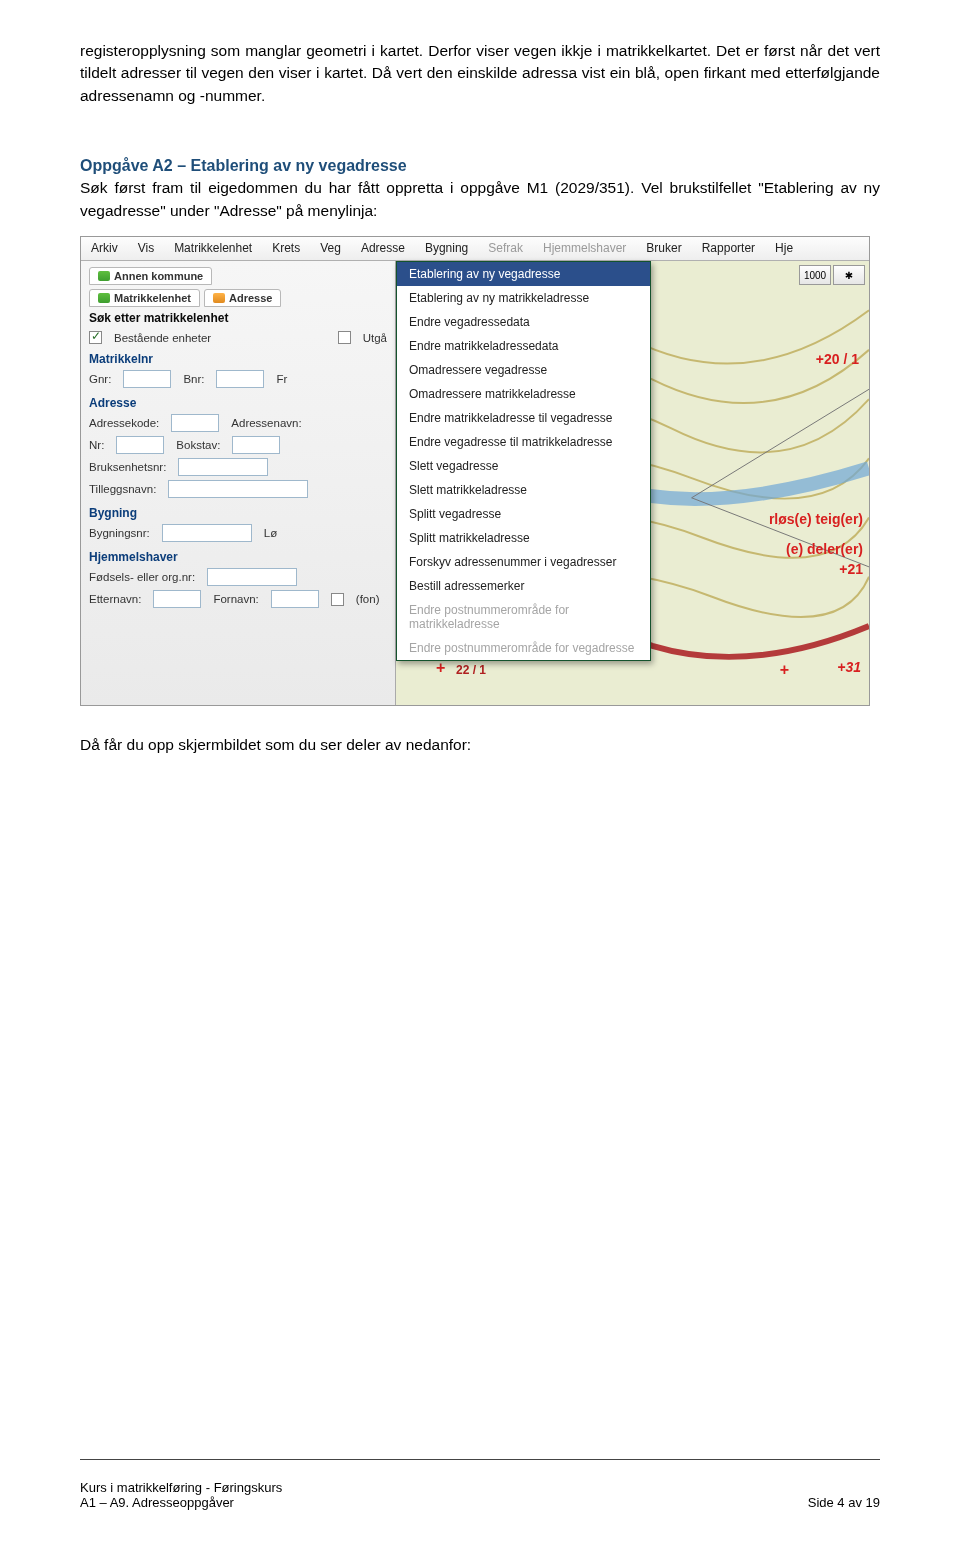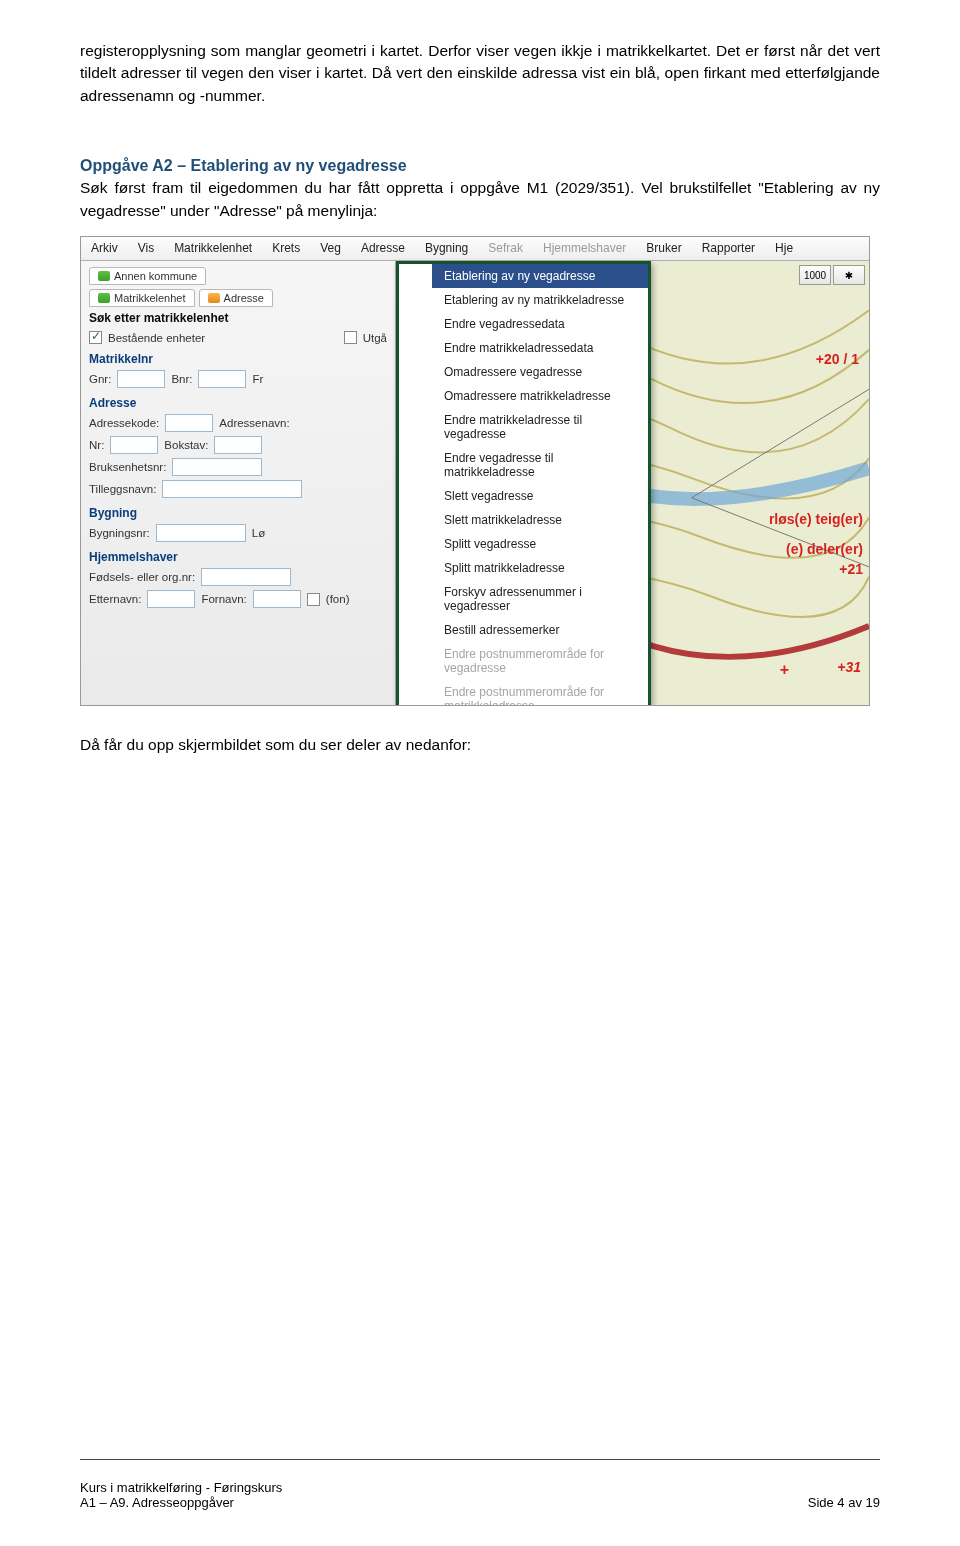--- a/index.html
+++ b/index.html
@@ -61,20 +61,21 @@
     background: linear-gradient(#f6f6f6,#eaeaea);
     border-right: 1px solid #aaa;
     padding: 6px 8px 8px 8px;
     font-size: 12px;
     color: #333;
   }
   .tab-row {
     display: flex;
     gap: 4px;
     margin-bottom: 4px;
+    font-weight: bold;
   }
   .tab {
     display: flex;
     align-items: center;
     gap: 4px;
     background: #fff;
     border: 1px solid #b8b8b8;
     border-radius: 3px 3px 0 0;
     padding: 2px 8px;
     font-size: 11px;
@@ -90,21 +91,21 @@
   }
   .group-title {
     font-weight: bold;
     color: #0b3d7a;
     margin: 8px 0 4px 0;
     font-size: 12px;
   }
   .form-row {
     display: flex;
     align-items: center;
-    gap: 6px;
+    gap: 12px;
     margin: 4px 0;
   }
   .form-row label {
     font-size: 11.5px;
     color: #333;
     white-space: nowrap;
   }
   .checkbox {
     width: 13px; height: 13px;
     border: 1px solid #888;
@@ -128,25 +129,24 @@
   }
   .input.sm { flex: 0 0 48px; }
   .input.md { flex: 0 0 90px; }
   .input.lg { flex: 0 0 140px; }
   .dropdown-menu {
     position: absolute;
     top: 24px;
     left: 315px;
     width: 255px;
     background: #fff;
-    border: 3px solid #14532d;
+    border: 1px solid #14532d;
     box-shadow: 2px 3px 6px rgba(0,0,0,.35);
     font-size: 12px;
     z-index: 5;
-    padding-left: 33px;
   }
   .dropdown-menu .mi {
     padding: 5px 12px;
     color: #222;
   }
   .dropdown-menu .mi.selected {
     background: #2b4f8b;
     color: #fff;
   }
   .dropdown-menu .mi.disabled {
@@ -347,22 +347,22 @@
     <div class="mi">Omadressere vegadresse</div>
     <div class="mi">Omadressere matrikkeladresse</div>
     <div class="mi">Endre matrikkeladresse til vegadresse</div>
     <div class="mi">Endre vegadresse til matrikkeladresse</div>
     <div class="mi">Slett vegadresse</div>
     <div class="mi">Slett matrikkeladresse</div>
     <div class="mi">Splitt vegadresse</div>
     <div class="mi">Splitt matrikkeladresse</div>
     <div class="mi">Forskyv adressenummer i vegadresser</div>
     <div class="mi">Bestill adressemerker</div>
+    <div class="mi disabled">Endre postnummerområde for matrikkeladresse</div>
     <div class="mi disabled">Endre postnummerområde for vegadresse</div>
-    <div class="mi disabled">Endre postnummerområde for matrikkeladresse</div>
   </div>
 
 </div>
 
 <p class="after-shot">Då får du opp skjermbildet som du ser deler av nedanfor:</p>
 
 <div class="footer">
   <div class="footer-left">
     <div>Kurs i matrikkelføring - Føringskurs</div>
     <div>A1 – A9. Adresseoppgåver</div>

